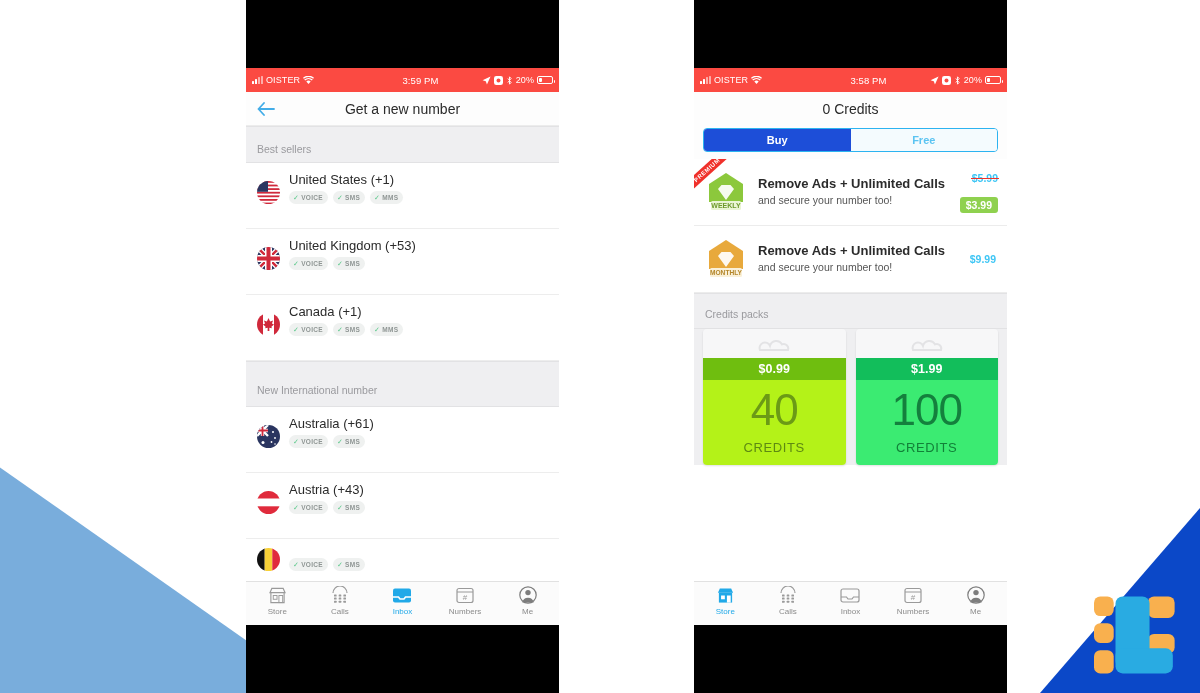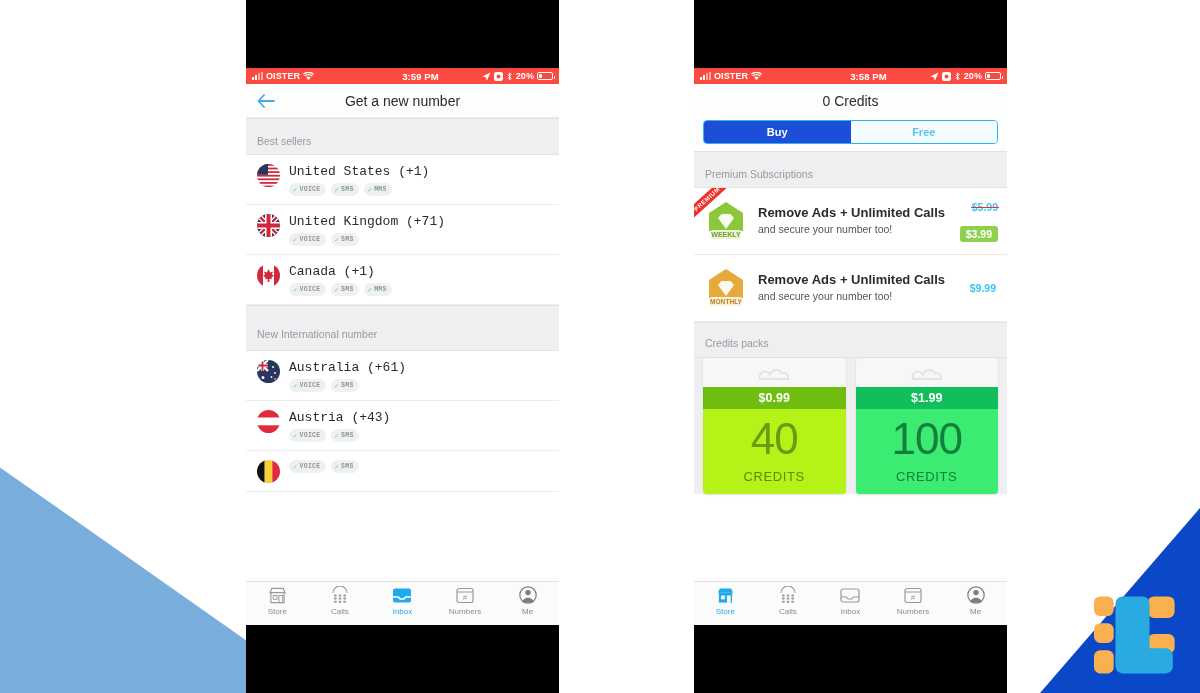--- a/index.html
+++ b/index.html
@@ -30,22 +30,22 @@
   .phone.left{left:246px;}
   .phone.right{left:694px;}
   .screen{
     position:absolute;left:0;width:313px;background:#fff;overflow:hidden;
   }
   .phone.left .screen{top:68px;height:557px;}
   .phone.right .screen{top:68px;height:557px;}
 
   
   .statusbar{
-    height:16px;background:#FB4A42;color:#fff;display:flex;align-items:center;
-    font-size:9.5px;font-weight:bold;padding:0 6px;letter-spacing:.1px;
+    height:24px;background:#FB4A42;color:#fff;display:flex;align-items:center;
+    font-size:9.5px;font-weight:normal;padding:0 6px;letter-spacing:.1px;
   }
   .sb-left{display:flex;align-items:center;gap:3px;flex:1;}
   .sb-mid{flex:0 0 auto;margin-left:36px;}
   .sb-right{display:flex;align-items:center;gap:3px;flex:1;justify-content:flex-end;}
   .bars{display:flex;align-items:flex-end;gap:1px;height:8px;}
   .bars i{display:block;width:2px;background:#fff;border-radius:.5px;}
   .bars i:nth-child(1){height:3px;}
   .bars i:nth-child(2){height:5px;}
   .bars i:nth-child(3){height:7px;opacity:.55;}
   .bars i:nth-child(4){height:8px;opacity:.55;}
@@ -89,22 +89,22 @@
 
   
   .sect{
     background:#EFEFF1;color:#9a9a9e;font-size:10.5px;
     padding:16px 11px 7px 11px;border-top:1px solid #e2e2e4;border-bottom:1px solid #e2e2e4;
   }
   .sect.tall{padding-top:22px;padding-bottom:10px;}
 
   
   .crow{
-    display:flex;align-items:flex-start;gap:9px;padding:9px 11px 8px 11px;
-    border-bottom:1px solid #ededed;background:#fff;font-family:Liberation Mono, monospace;
+    display:flex;align-items:flex-end;gap:9px;padding:9px 11px 24px 11px;
+    border-bottom:1px solid #ededed;background:#fff;
   }
   .flag{width:23px;height:23px;border-radius:50%;overflow:hidden;flex:0 0 23px;position:relative;}
   .cinfo{flex:1;min-width:0;}
   .cname{font-size:13px;color:#2b2b2b;margin-bottom:4px;}
   .tags{display:flex;gap:5px;}
   .tag{
     background:#EFF1F0;color:#8f9694;font-size:6.5px;font-weight:bold;
     padding:2.5px 5px 2.5px 4px;border-radius:8px;display:flex;align-items:center;gap:2px;
     letter-spacing:.3px;
   }
@@ -273,21 +273,21 @@
       <span class="flag">
         <svg width="23" height="23" viewBox="0 0 23 23">
           <rect width="23" height="23" fill="#2A3560"></rect>
           <path d="M0 0 L23 23 M23 0 L0 23" stroke="#fff" stroke-width="5"></path>
           <path d="M0 0 L23 23 M23 0 L0 23" stroke="#D0293B" stroke-width="2.4"></path>
           <path d="M11.5 0 V23 M0 11.5 H23" stroke="#fff" stroke-width="7"></path>
           <path d="M11.5 0 V23 M0 11.5 H23" stroke="#D0293B" stroke-width="4"></path>
         </svg>
       </span>
       <span class="cinfo">
-        <span class="cname" style="display:block">United Kingdom (+71)</span>
+        <span class="cname" style="display:block">United Kingdom (+53)</span>
         <span class="tags">
           <span class="tag">
               <span class="chk">✓</span>
               <span>VOICE</span>
             </span>
           <span class="tag">
               <span class="chk">✓</span>
               <span>SMS</span>
             </span>
         </span>
@@ -505,21 +505,20 @@
       <div class="nav-title">0 Credits</div>
     </div>
 
     <div class="seg-wrap">
       <div class="seg">
         <div class="on">Buy</div>
         <div class="off">Free</div>
       </div>
     </div>
 
-    <div class="sect">Premium Subscriptions</div>
 
     <div class="subrow">
       <span class="ribbon">PREMIUM</span>
       <span class="badge-ico">
         <svg width="46" height="46" viewBox="0 0 46 46">
           <path d="M23 4 L40 15 V33 H6 V15 Z" fill="#8CC83C"></path>
           <path d="M15 20 H31 L23 31 Z M15 20 L18.5 16 h9 L31 20" fill="#fff" opacity=".92"></path>
           <rect x="8" y="32" width="30" height="9" rx="1.5" fill="#EAF5D4"></rect>
           <text x="23" y="39" font-size="7" font-weight="bold" fill="#6E9A2D" text-anchor="middle" font-family="Liberation Sans">WEEKLY</text>
         </svg>

